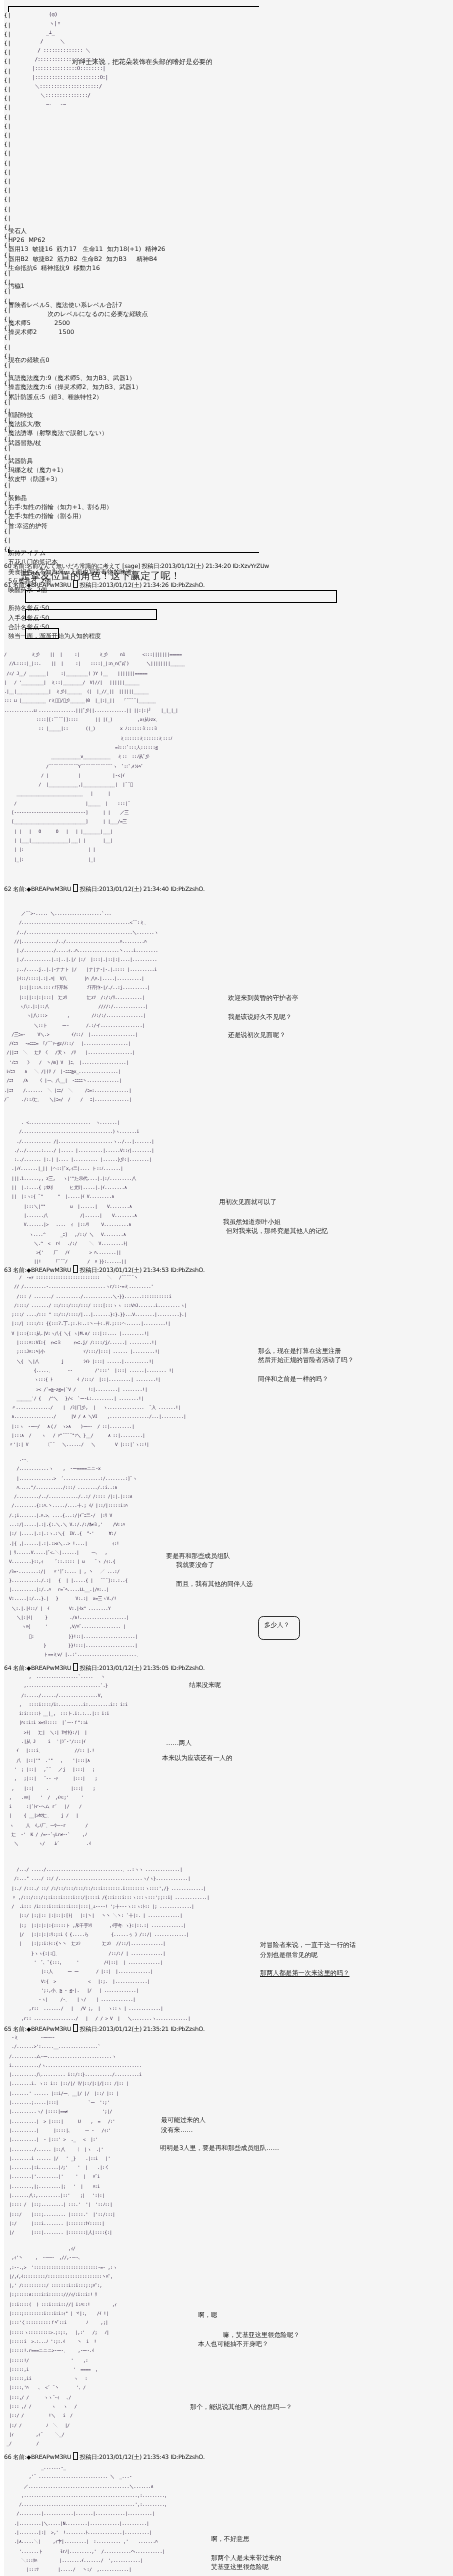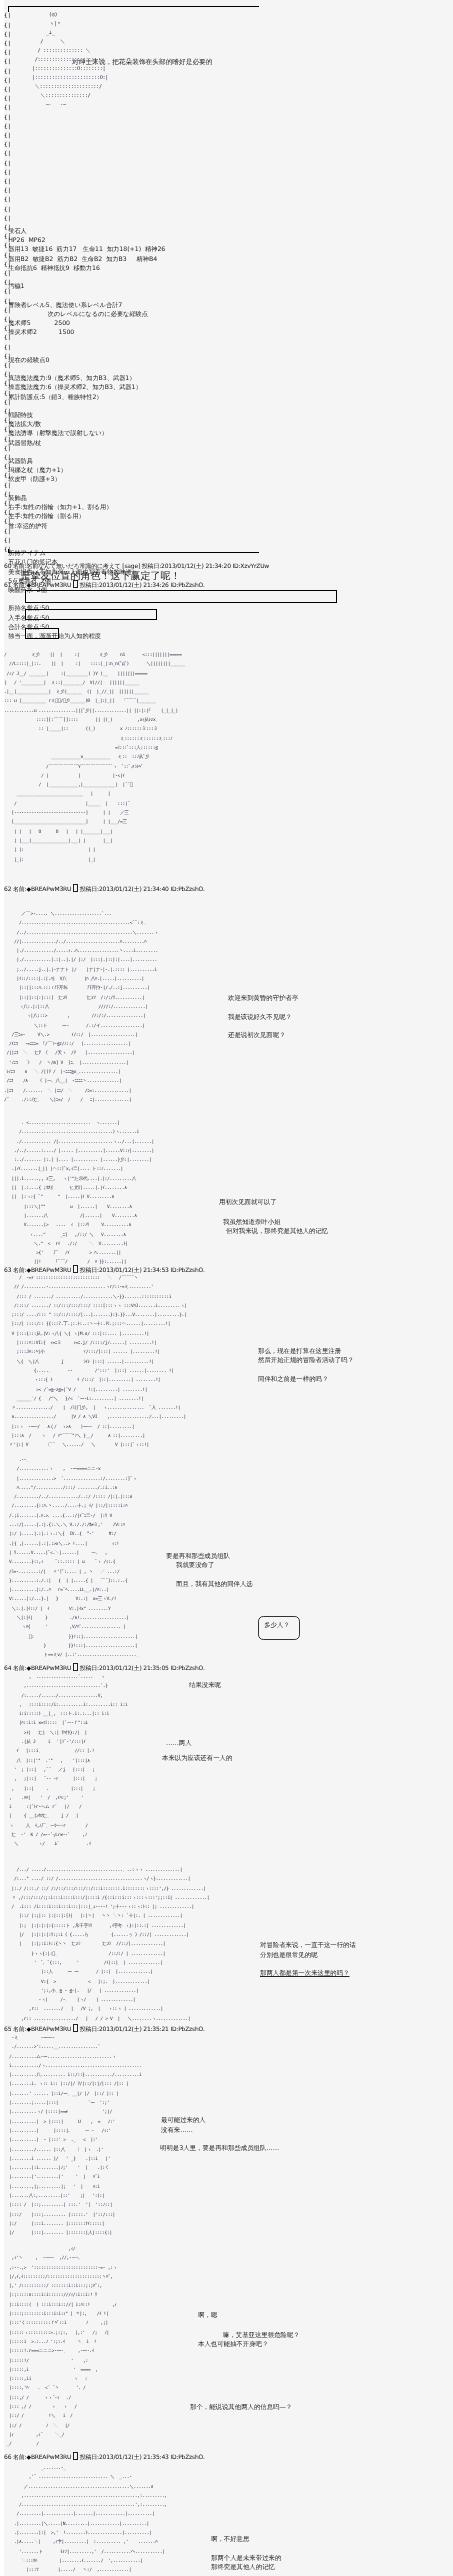--- a/index.html
+++ b/index.html
@@ -388,14 +388,14 @@
        ＼:::ｸﾊ         |........ｲ......./  ',...........|
          |:::ﾂ        |...../   ヽ:/  ,............|
          |.....＼ ﾞつ|:::/      く    |...........|
          V:::|＼__|:ﾊ     '  |     |...........|
           ＼:|   ,ｨ/ﾆﾚ          ,   |...........|
             ,ﾉﾞ/Z /          ,   |..........|
            ,/ﾉﾞ/-|  ,  ---  ヽ,  |..........|
           / //ﾞ/   /      ) ﾉｨ.........|</div>
 <div class="speech" style="left:211px; top:2535px;">啊，不好意思</div>
 <div class="speech" style="left:211px; top:2554px;">那两个人是未来带过来的</div>
-<div class="speech" style="left:211px; top:2563px;">那终究是其他人的记忆</div>
+<div class="speech" style="left:211px; top:2563px;">艾基亚这里很危险呢</div>
 
 
 </body></html>

